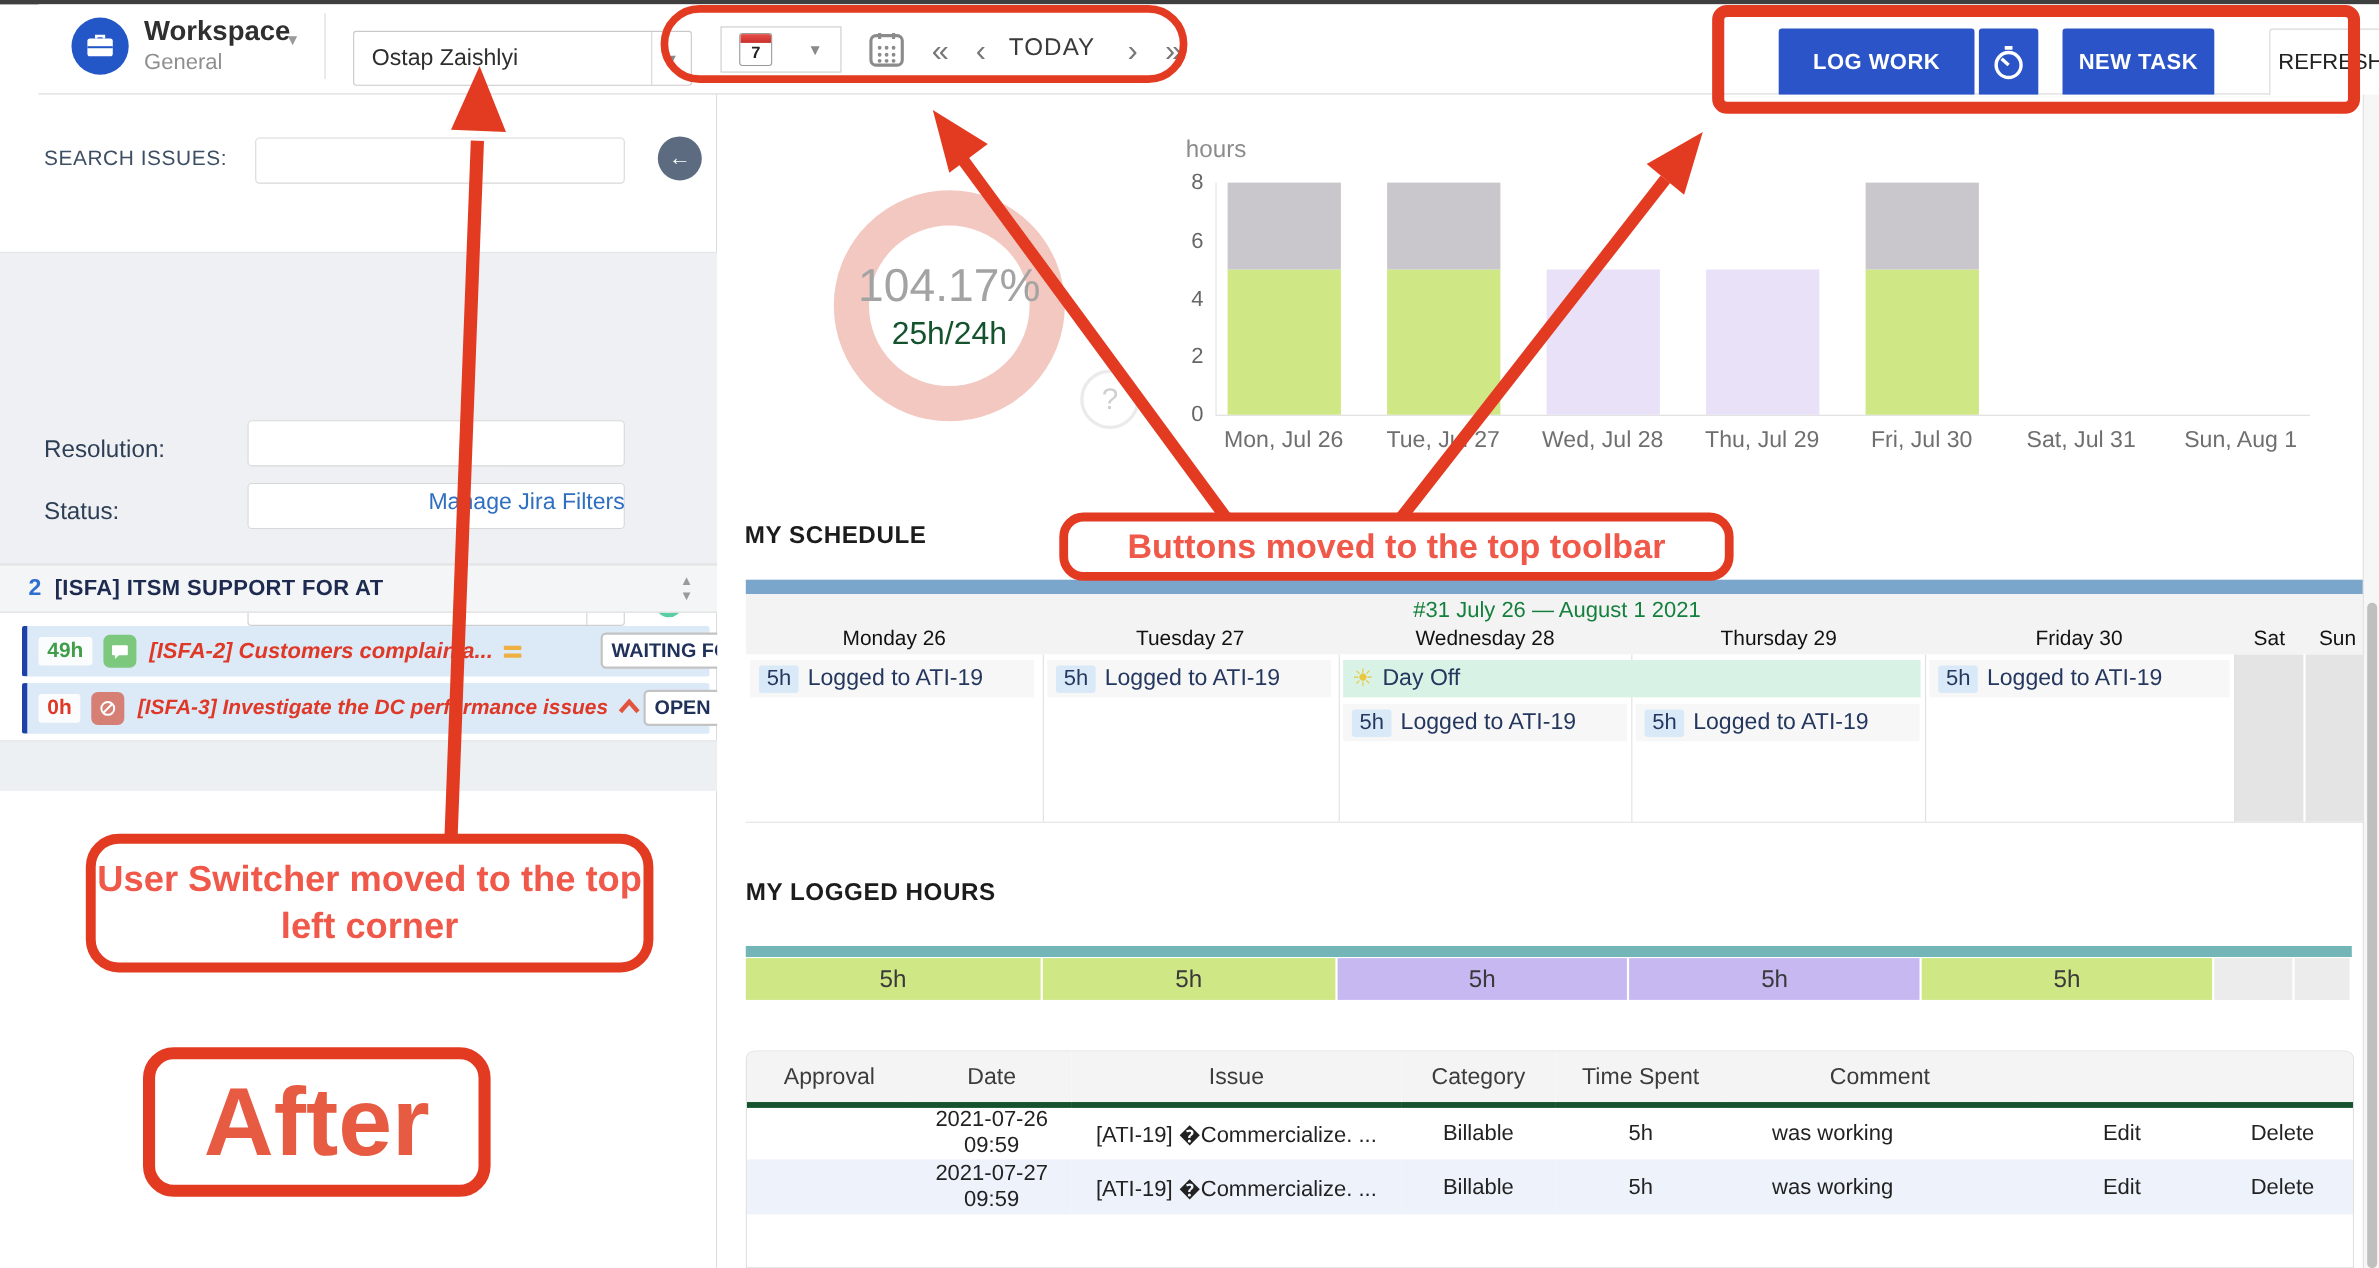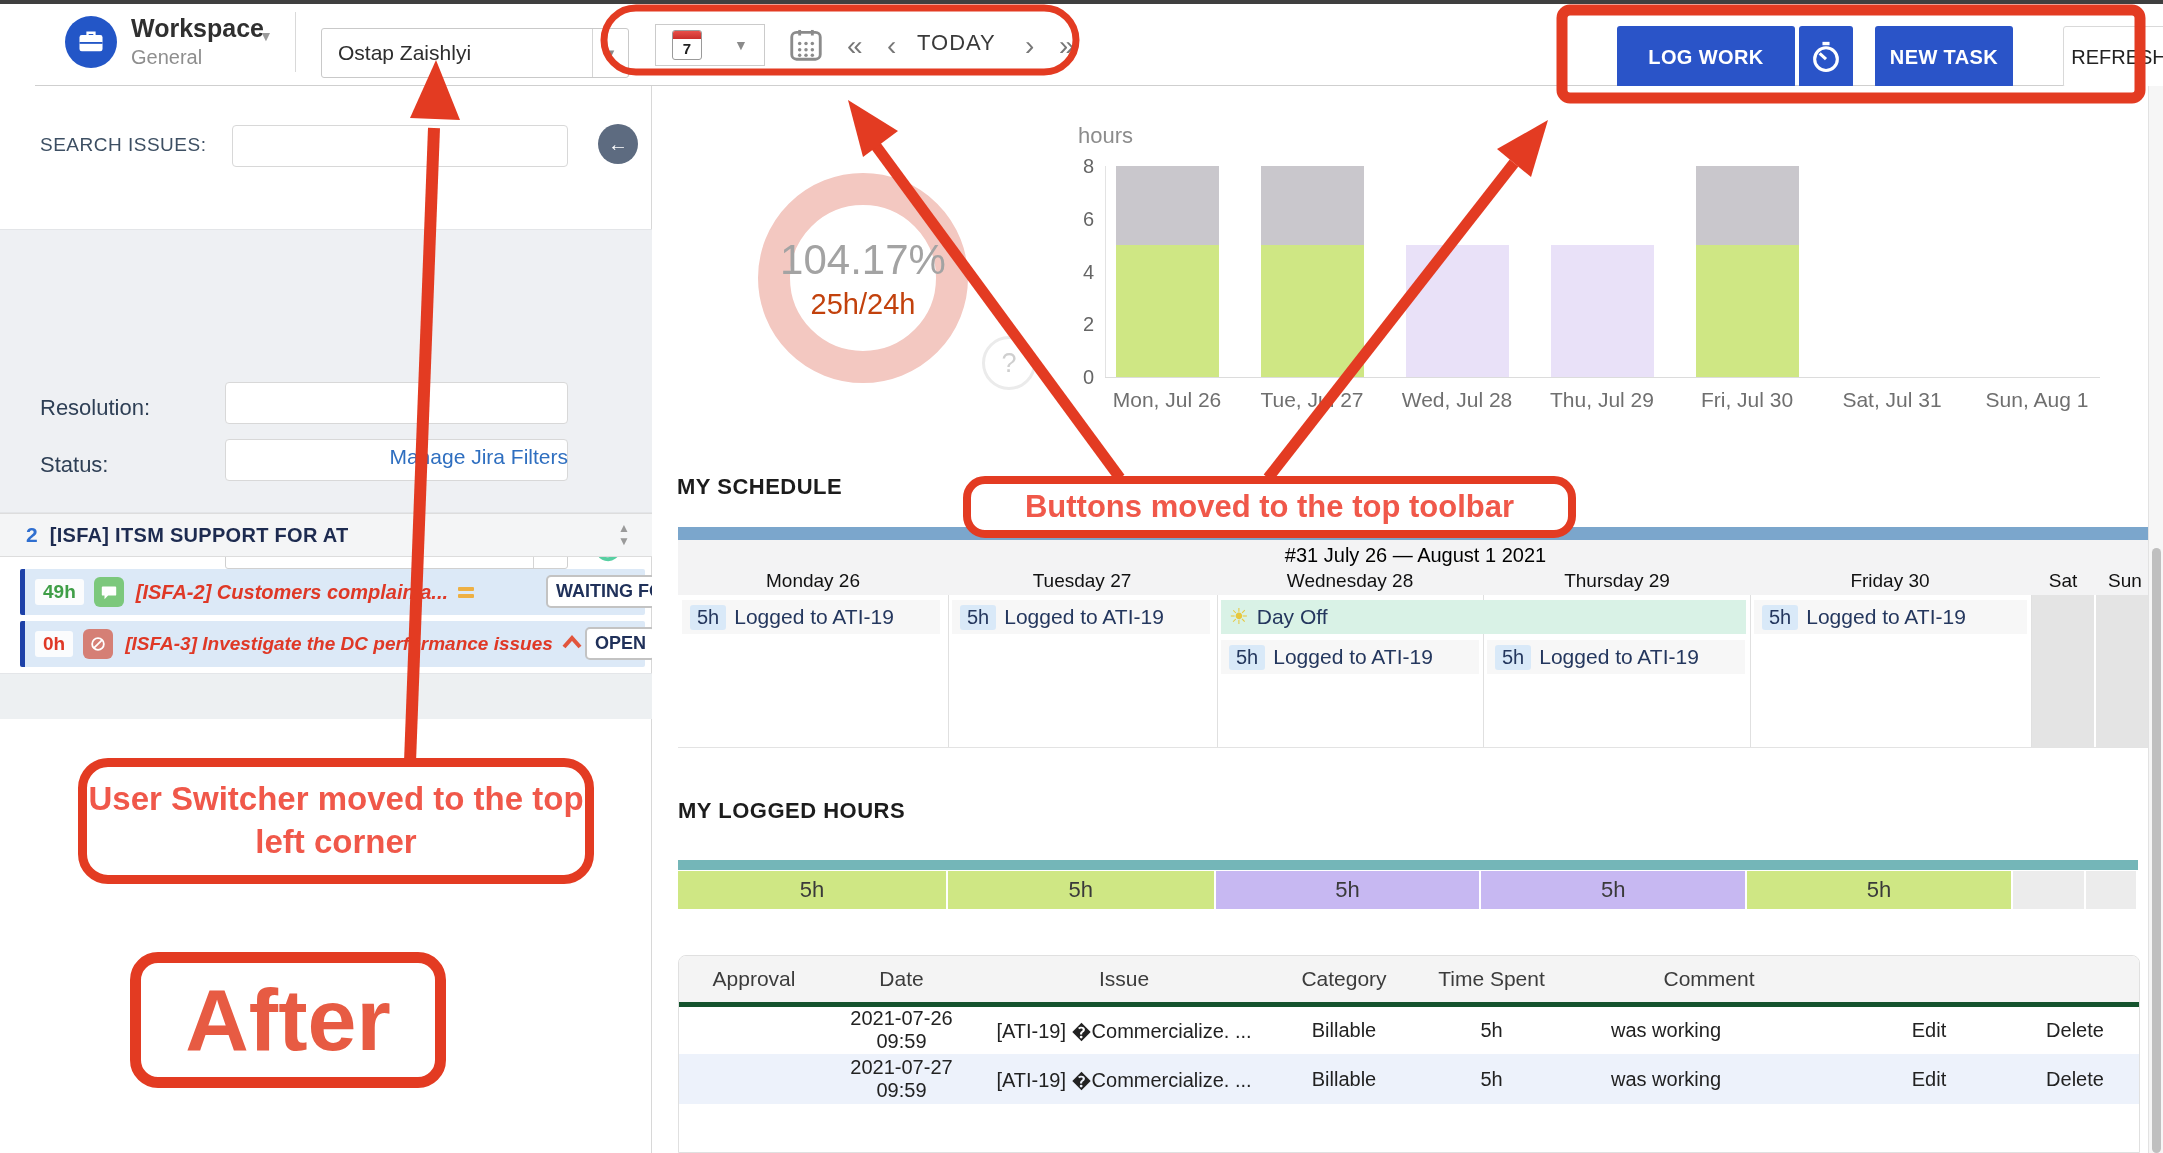--- a/index.html
+++ b/index.html
@@ -49,36 +49,36 @@
   .hours-chip { margin-left:10px; background:#fbfcfd; border-radius:3px; padding:2px 8px; font-size:19px; font-weight:700; }
   .mini-icon { width:30px; height:30px; border-radius:6px; margin-left:10px; display:flex; align-items:center; justify-content:center; }
   .issue-title { margin-left:12px; font-size:20px; font-weight:700; font-style:italic; color:#df3826; white-space:nowrap; }
   .status-badge { position:absolute; background:#fff; border:2px solid #c3c3c3; border-radius:5px; color:#20315a; font-weight:700; font-size:18px; padding:4px 8px; white-space:nowrap; }
   .grey-band { position:absolute; left:0; top:587px; width:652px; height:46px; background:#edf0f2; border-top:1px solid #e4e6e9; }
 
   
   .main { position:absolute; left:652px; top:86px; width:1511px; height:1067px; background:#fff; }
   .donut { position:absolute; left:106px; top:87px; width:210px; height:210px; border:32px solid #f3c8c1; border-radius:50%; display:flex; flex-direction:column; align-items:center; justify-content:center; }
   .donut .pct { font-size:42px; color:#a3a3a3; }
-  .donut .ratio { font-size:29px; color:#c2410c; margin-top:4px; }
+  .donut .ratio { font-size:29px; color:#14532d; margin-top:4px; }
   .help-circle { position:absolute; left:330px; top:250px; width:54px; height:54px; border:3px solid #ebebeb; border-radius:50%; color:#cfcfcf; font-size:27px; display:flex; align-items:center; justify-content:center; }
   .chart { position:absolute; left:408px; top:30px; width:1070px; height:370px; }
   .chart .ylab { position:absolute; left:18px; top:7px; font-size:22px; color:#8c8c8c; }
   .chart .tick { position:absolute; width:34px; text-align:right; font-size:20px; color:#666; }
   .chart .axis-y { position:absolute; left:45px; top:50px; width:1px; height:211px; background:#e3e3e3; }
   .chart .axis-x { position:absolute; left:45px; top:261px; width:995px; height:1px; background:#dcdcdc; }
   .chart .bar { position:absolute; width:103px; }
   .chart .xlab { position:absolute; top:272px; width:144px; text-align:center; font-size:21px; color:#6f6f6f; }
 
   .sec-title { position:absolute; font-size:22px; font-weight:700; color:#1c1c1c; letter-spacing:0.5px; }
 
   .schedule { position:absolute; left:26px; top:441px; width:1475px; }
   .sched-bluebar { height:13px; background:#7ba6cc; }
   .sched-head { position:relative; height:55px; background:#f3f3f4; }
-  .week-label { position:absolute; left:0; top:4px; width:100%; text-align:center; font-size:20px; color:#000000; }
+  .week-label { position:absolute; left:0; top:4px; width:100%; text-align:center; font-size:20px; color:#15803d; }
   .dayname { position:absolute; top:30px; font-size:19px; color:#111; text-align:center; }
   .sched-grid { position:relative; height:153px; border-bottom:1px solid #e3e3e3; background:#fff; }
   .col-line { position:absolute; top:0; bottom:0; width:1px; background:#e0e0e0; }
   .wknd { position:absolute; top:0; bottom:0; background:#e4e4e4; }
   .entry { position:absolute; height:34px; background:#f7f7f7; display:flex; align-items:center; font-size:21px; color:#24375e; }
   .entry .h-chip { background:#d9e9f8; border-radius:3px; padding:1px 7px; margin:0 8px 0 8px; font-size:20px; }
   .entry.dayoff { background:#d9f2e6; }
   .entry .sun { color:#e7c83e; font-size:22px; margin:0 8px; }
 
   .logbar { position:absolute; left:26px; top:774px; width:1460px; }
@@ -95,21 +95,21 @@
   .lnk-edit { color:#2563c4; }
   .lnk-del { color:#e45549; }
 
   
   .scroll-track { position:absolute; left:2148px; top:86px; width:15px; height:1067px; background:#f6f6f6; border-left:1px solid #e2e2e2; }
   .scroll-thumb { position:absolute; left:3px; top:462px; width:9px; height:605px; background:#bfbfbf; border-radius:5px; }
 
   
   .anno-svg { position:absolute; left:0; top:0; width:2163px; height:1153px; pointer-events:none; z-index:40; }
   .bubble { position:absolute; background:#fff; border:8px solid #e33b22; display:flex; align-items:center; justify-content:center; text-align:center; color:#f0584a; font-weight:700; z-index:41; }
-  .bubble.mid { left:963px; top:476px; width:613px; height:62px; border-radius:22px; font-size:31px; }
+  .bubble.mid { left:963px; top:466px; width:613px; height:62px; border-radius:22px; font-size:31px; }
   .bubble.usr { left:78px; top:758px; width:516px; height:126px; border-radius:30px; border-width:9px; font-size:33px; line-height:1.3; }
   .bubble.aft { left:130px; top:952px; width:316px; height:136px; border-radius:28px; border-width:11px; font-size:88px; color:#e75b43; }
 </style>
 </head>
 <body>
 
 <div id="page">
 
   <div class="topstrip"></div>
 

